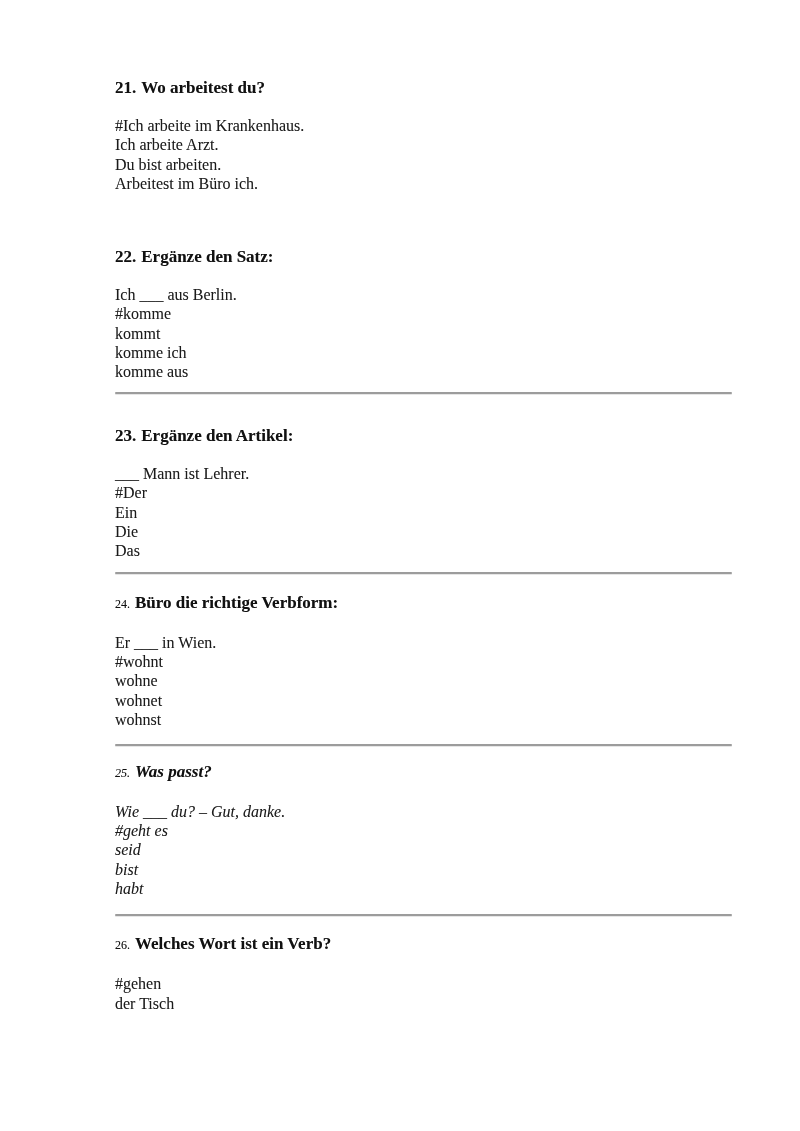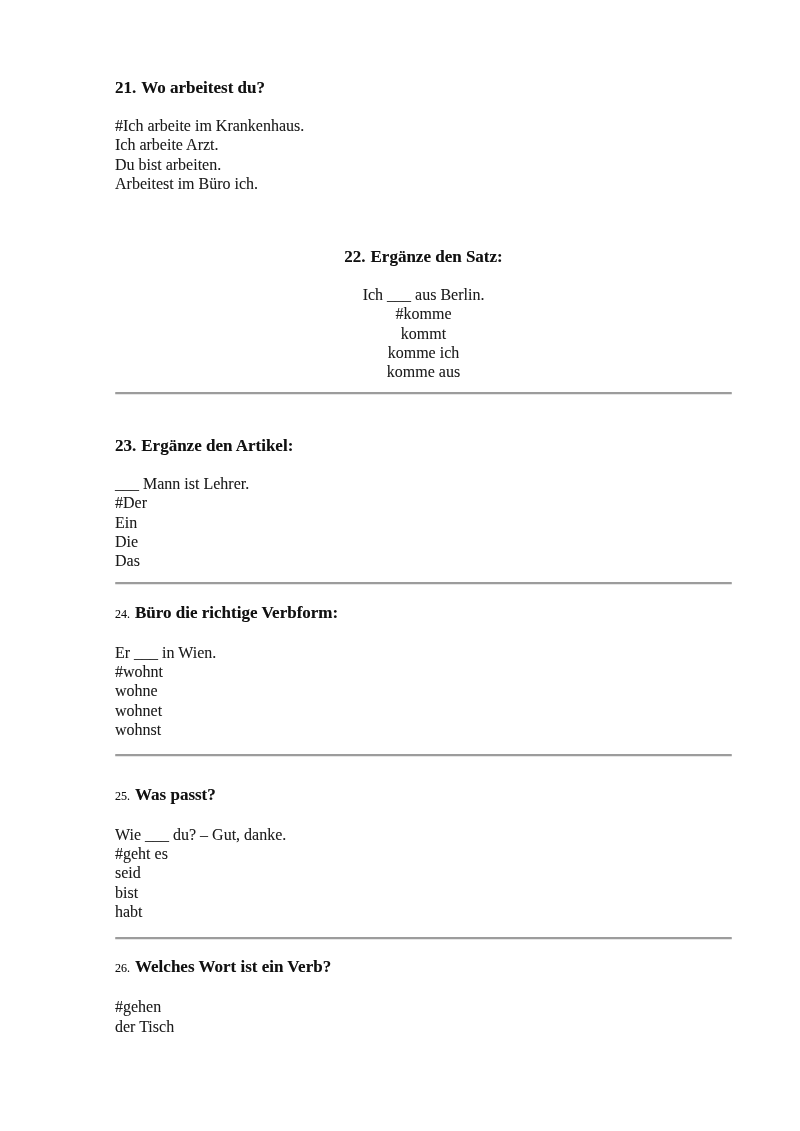--- a/index.html
+++ b/index.html
@@ -36,27 +36,27 @@
   .stem, .answer { margin: 0; line-height: 19.3px; text-shadow: 0 0 0.4px rgba(0,0,0,0.25); }
   .divider {
     border: 0;
     height: 2px;
     background: #9c9c9c;
     box-shadow: 0 1px 0 #e6e6e6;
     border-radius: 1px;
     margin: 0;
   }
   
-  .q22 { margin-top: 53.8px; text-align: center; }
+  .q22 { margin-top: 53.8px; }
   .hr1 { margin-top: 10.5px; }
-  .q23 { margin-top: 42px; }
+  .q23 { margin-top: 32px; }
   .hr2 { margin-top: 11.5px; }
   .q24 { margin-top: 19px; }
   .hr3 { margin-top: 14.5px; }
-  .q25 { margin-top: 29px; }
+  .q25 { margin-top: 16px; font-style: italic; }
   .hr4 { margin-top: 15.5px; }
   .q26 { margin-top: 18.5px; }
 </style>
 </head>
 <body>
 
 <div class="page">
   <div class="content">
 
     <div class="question q21">

